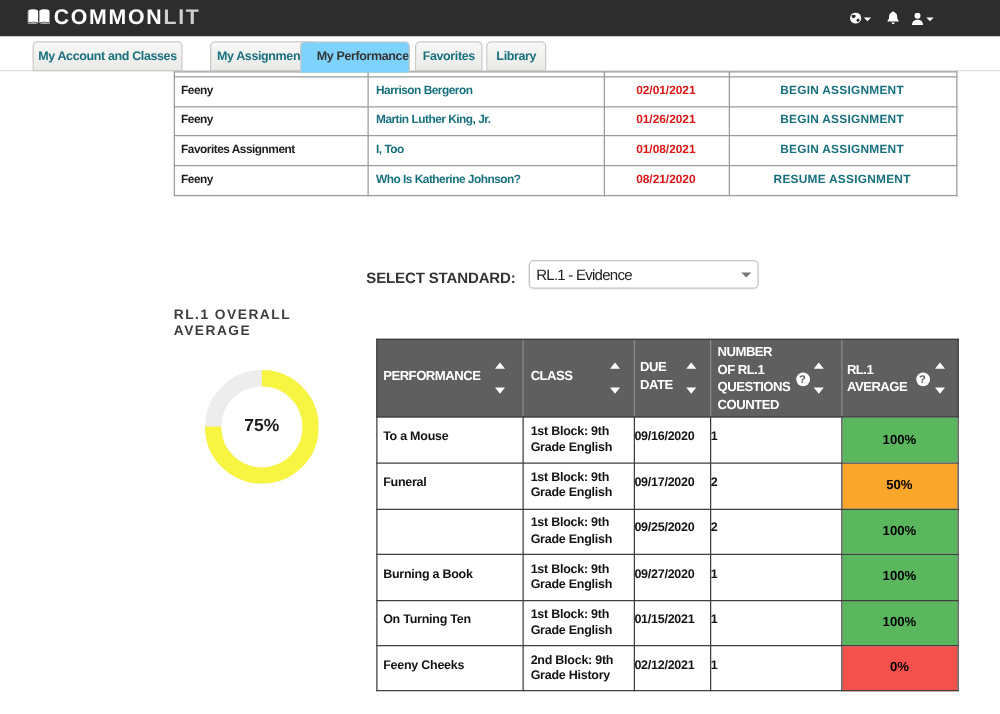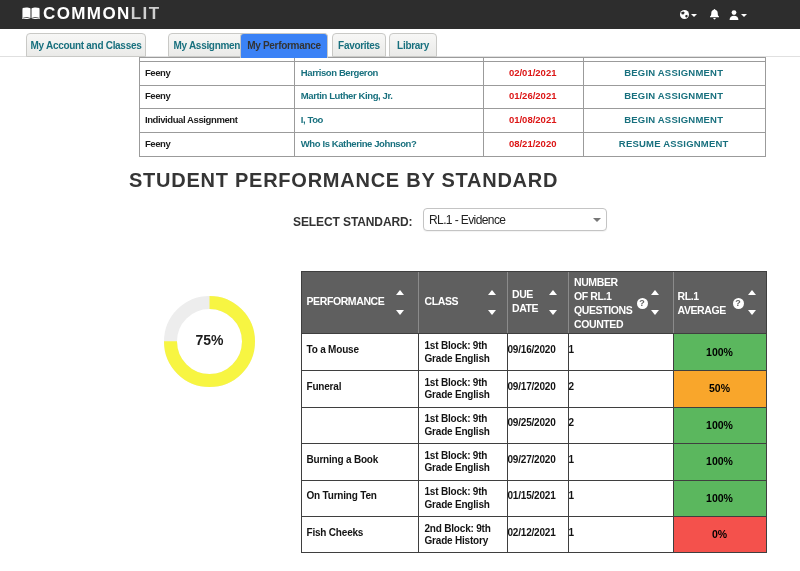--- a/index.html
+++ b/index.html
@@ -4,21 +4,21 @@
 <style>
   * { margin:0; padding:0; box-sizing:border-box; }
   html,body { width:800px; height:571px; background:#fff; font-family:"Liberation Sans", sans-serif; }
   #page { position:relative; width:800px; height:571px; overflow:hidden; background:#fff; }
   .abs { position:absolute; }
   #hdr { left:0; top:0; width:800px; height:29px; background:#2d2d2d; }
   #logo-txt { left:43px; top:7px; font-size:17px; font-weight:bold; color:#fff; letter-spacing:1.4px; line-height:13px; }
   #logo-txt .lit { color:#cfcfcf; }
   .tabline { left:0; top:56px; width:800px; height:1px; background:#e0e0e0; }
   .tab { top:33px; height:24px; background:linear-gradient(#f7f7f6,#eaeae8); border:1px solid #c9c9c6; border-radius:4px 4px 0 0; color:#18707e; font-size:10px; font-weight:bold; letter-spacing:-0.3px; text-align:center; line-height:24.5px; white-space:nowrap; overflow:hidden; z-index:2; }
-  .tab.active { background:#3b82f6; border-bottom:0; height:25px; color:#333; z-index:3; }
+  .tab.active { background:#7dd3fc; border-bottom:0; height:25px; color:#333; z-index:3;text-align:right; }
   .tline-h { background:#9b9b9b; height:1px; }
   .tline-v { background:#9b9b9b; width:1px; }
   .cell-name { font-size:9.5px; font-weight:bold; color:#1c1c1c; line-height:11px; letter-spacing:-0.4px; }
   .cell-link { font-size:9.5px; font-weight:bold; color:#18707e; line-height:11px; letter-spacing:-0.4px; }
   .cell-date { font-size:9.5px; font-weight:bold; color:#dc1515; text-align:center; line-height:11px; }
   .cell-btn  { font-size:9.5px; font-weight:bold; color:#18707e; text-align:center; letter-spacing:0.2px; line-height:11px; }
   #bigheading { left:129px; top:167.5px; font-size:20px; font-weight:bold; color:#353535; letter-spacing:0.75px; line-height:24px; }
   #sel-label { left:293px; top:214.5px; font-size:12px; font-weight:bold; color:#333; letter-spacing:-0.1px; line-height:15px; }
   #sel-box { left:423px; top:208px; width:184px; height:23px; border:1px solid #c4c4c4; border-radius:4px; background:#fff; box-shadow:0 1px 1px rgba(0,0,0,0.05); }
   #sel-text { left:429px; top:212.5px; font-size:12px; letter-spacing:-0.6px; color:#222; line-height:15px; }
@@ -83,34 +83,34 @@
     <div class="abs tline-v" style="left:444.2px;top:0;height:99.7px;"></div>
     <div class="abs tline-v" style="left:626.2px;top:0;height:99.7px;"></div>
     <div class="abs cell-name" style="left:6.4px;top:9.5px;">Feeny</div>
     <div class="abs cell-link" style="left:162.3px;top:9.5px;">Harrison Bergeron</div>
     <div class="abs cell-date" style="left:344.2px;top:9.5px;width:100px;">02/01/2021</div>
     <div class="abs cell-btn" style="left:444.2px;top:9.5px;width:182px;">BEGIN ASSIGNMENT</div>
     <div class="abs cell-name" style="left:6.4px;top:33px;">Feeny</div>
     <div class="abs cell-link" style="left:162.3px;top:33px;">Martin Luther King, Jr.</div>
     <div class="abs cell-date" style="left:344.2px;top:33px;width:100px;">01/26/2021</div>
     <div class="abs cell-btn" style="left:444.2px;top:33px;width:182px;">BEGIN ASSIGNMENT</div>
-    <div class="abs cell-name" style="left:6.4px;top:56.7px;">Individual Assignment</div>
+    <div class="abs cell-name" style="left:6.4px;top:56.7px;">Favorites Assignment</div>
     <div class="abs cell-link" style="left:162.3px;top:56.7px;">I, Too</div>
     <div class="abs cell-date" style="left:344.2px;top:56.7px;width:100px;">01/08/2021</div>
     <div class="abs cell-btn" style="left:444.2px;top:56.7px;width:182px;">BEGIN ASSIGNMENT</div>
     <div class="abs cell-name" style="left:6.4px;top:81px;">Feeny</div>
     <div class="abs cell-link" style="left:162.3px;top:81px;">Who Is Katherine Johnson?</div>
     <div class="abs cell-date" style="left:344.2px;top:81px;width:100px;">08/21/2020</div>
     <div class="abs cell-btn" style="left:444.2px;top:81px;width:182px;">RESUME ASSIGNMENT</div>
   </div>
-  <div class="abs" id="bigheading">STUDENT PERFORMANCE BY STANDARD</div>
   <div class="abs" id="sel-label">SELECT STANDARD:</div>
   <div class="abs" id="sel-box"></div>
   <div class="abs" id="sel-text">RL.1 - Evidence</div>
   <div class="abs" id="sel-arrow"></div>
+  <div class="abs" id="avg-head">RL.1 OVERALL AVERAGE</div>
   <svg class="abs" style="left:164px;top:296px;" width="91" height="91" viewBox="0 0 91 91">
     <circle cx="45.5" cy="45.5" r="39" fill="none" stroke="#ededed" stroke-width="13"></circle>
     <circle cx="45.5" cy="45.5" r="39" fill="none" stroke="#f7f542" stroke-width="13" stroke-dasharray="183.8 61.3" transform="rotate(-90 45.5 45.5)"></circle>
     <text x="45.5" y="49" text-anchor="middle" font-family="Liberation Sans, sans-serif" font-size="14" font-weight="bold" fill="#1c1c1c">75%</text>
   </svg>
   <div class="abs" id="bdt">
     <div class="abs" style="left:0;top:0;width:466px;height:63px;background:#5f5f5f;"></div>
     <div class="abs bg-g" style="left:373px;top:63.5px;width:92px;height:36px;"></div>
     <div class="abs bg-o" style="left:373px;top:100.0px;width:92px;height:36px;"></div>
     <div class="abs bg-g" style="left:373px;top:136.5px;width:92px;height:36px;"></div>
@@ -169,19 +169,19 @@
     <div class="abs bd-cell" style="left:6px;top:183.3px;">Burning a Book</div>
     <div class="abs bd-cell" style="left:124px;top:179.25px;width:82px;">1st Block: 9th Grade English</div>
     <div class="abs bd-cell bd-c" style="left:207px;top:183.3px;width:60px;">09/27/2020</div>
     <div class="abs bd-cell bd-c" style="left:268px;top:183.3px;width:104px;">1</div>
     <div class="abs pct" style="left:373px;top:184.7px;width:92px;">100%</div>
     <div class="abs bd-cell" style="left:6px;top:219.8px;">On Turning Ten</div>
     <div class="abs bd-cell" style="left:124px;top:215.75px;width:82px;">1st Block: 9th Grade English</div>
     <div class="abs bd-cell bd-c" style="left:207px;top:219.8px;width:60px;">01/15/2021</div>
     <div class="abs bd-cell bd-c" style="left:268px;top:219.8px;width:104px;">1</div>
     <div class="abs pct" style="left:373px;top:221.2px;width:92px;">100%</div>
-    <div class="abs bd-cell" style="left:6px;top:256.3px;">Fish Cheeks</div>
+    <div class="abs bd-cell" style="left:6px;top:256.3px;">Feeny Cheeks</div>
     <div class="abs bd-cell" style="left:124px;top:252.25px;width:82px;">2nd Block: 9th Grade History</div>
     <div class="abs bd-cell bd-c" style="left:207px;top:256.3px;width:60px;">02/12/2021</div>
     <div class="abs bd-cell bd-c" style="left:268px;top:256.3px;width:104px;">1</div>
     <div class="abs pct" style="left:373px;top:257.7px;width:92px;">0%</div>
   </div>
 </div>
 
 </body></html>

